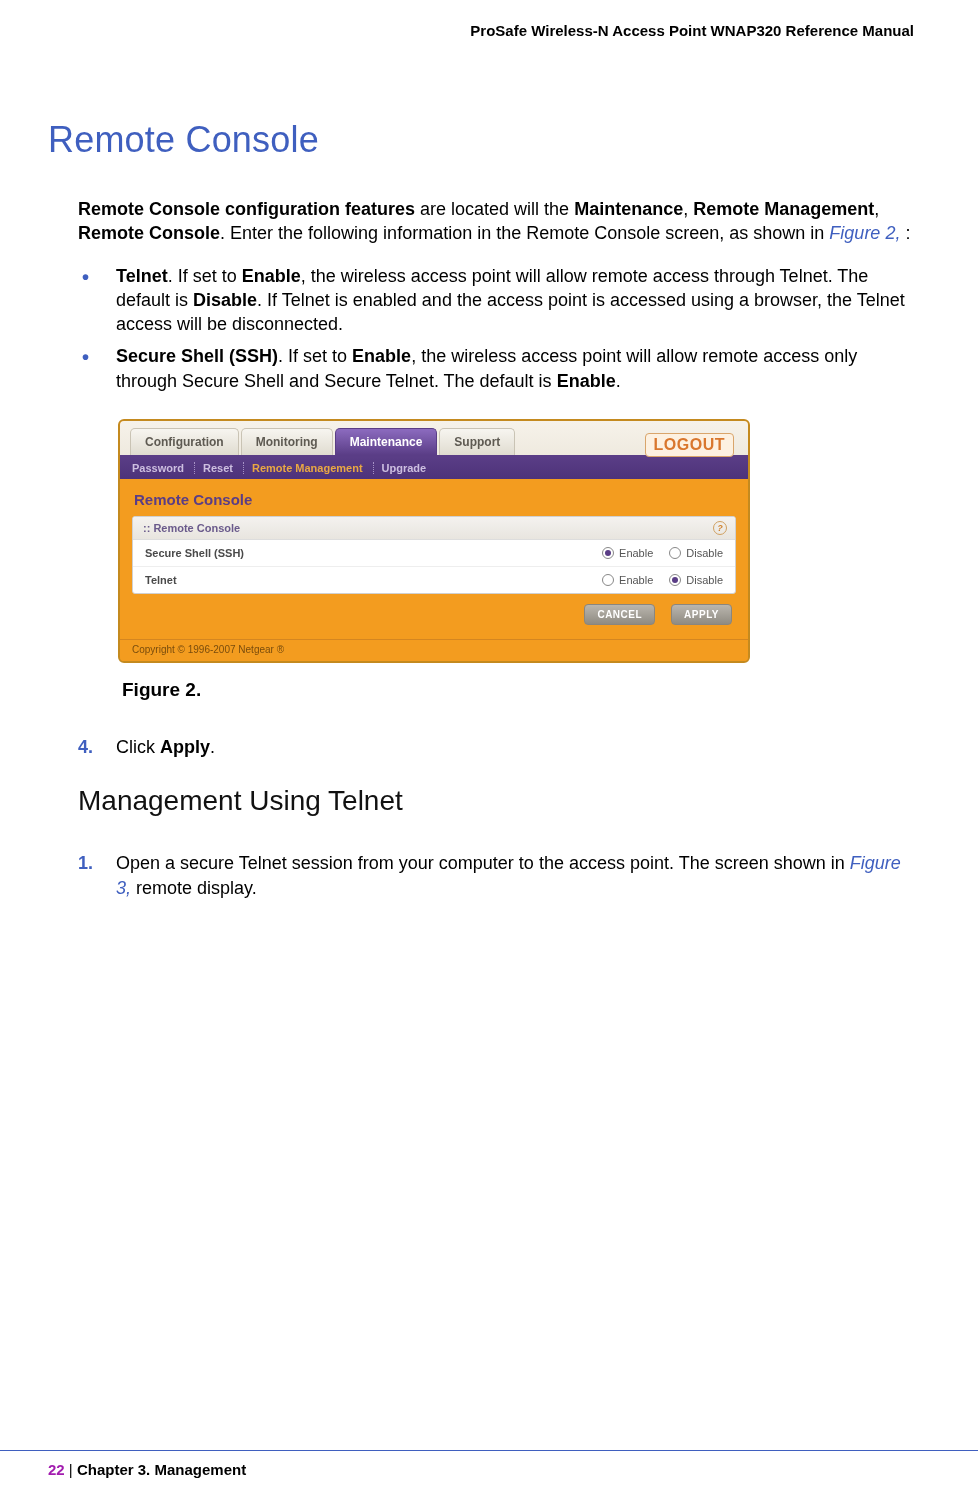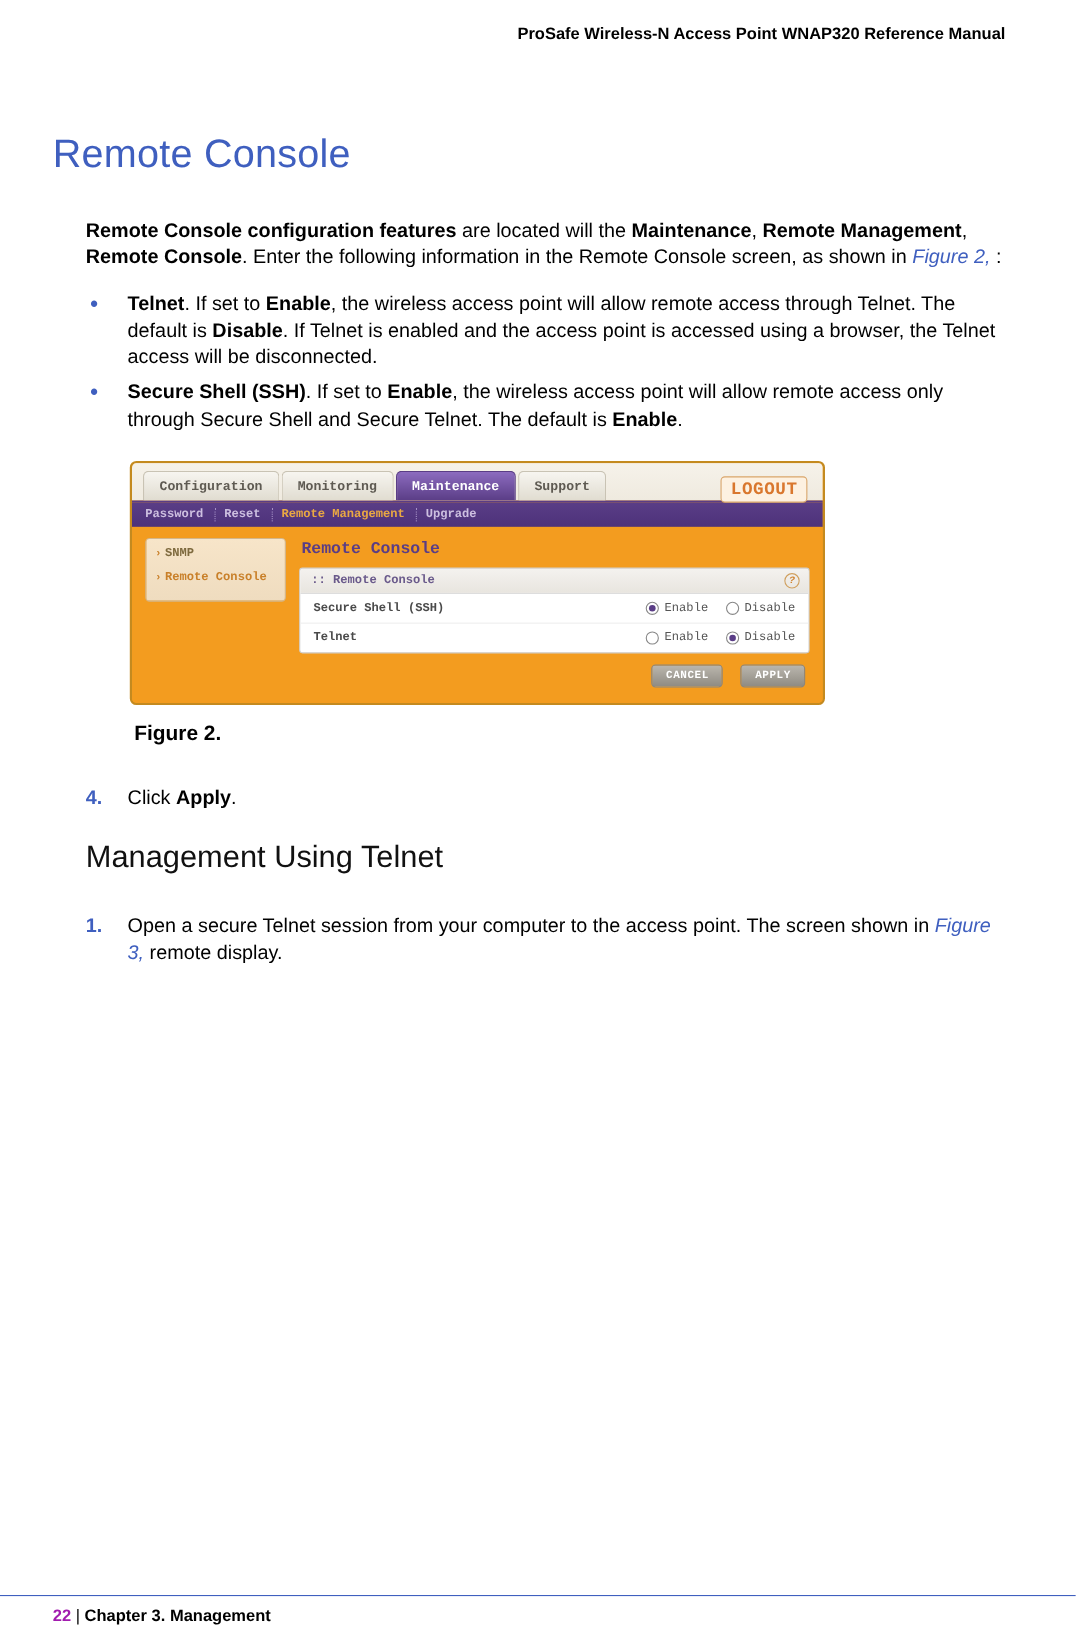--- a/index.html
+++ b/index.html
@@ -52,21 +52,21 @@
       color: #3f5fbf;
       font-weight: bold;
     }
     .figure-wrap { margin: 0 0 18px 70px; }
     .fig {
       width: 632px;
       border: 2px solid #c48a1f;
       border-radius: 6px;
       overflow: hidden;
       background: #f39c1f;
-      font-family: Liberation Mono, monospace;
+      font-family: Liberation Sans, sans-serif;
     }
     .fig-tabs {
       background: linear-gradient(#f6f2ea,#efeadf);
       display: flex;
       align-items: flex-end;
       padding: 7px 10px 0 10px;
       position: relative;
       border-bottom: 2px solid #5a3d86;
     }
     .fig-tab {
@@ -279,24 +279,20 @@
         <div class="fig-tab">Support</div>
         <div class="fig-logout">LOGOUT</div>
       </div>
       <div class="fig-subnav">
         <span>Password</span>
         <span>Reset</span>
         <span class="active">Remote Management</span>
         <span>Upgrade</span>
       </div>
       <div class="fig-body">
-        <div class="fig-side">
-          <div class="fig-side-item"><span class="chev">›</span><span>SNMP</span></div>
-          <div class="fig-side-item active"><span class="chev">›</span><span>Remote Console</span></div>
-        </div>
         <div class="fig-main">
           <div class="fig-title">Remote Console</div>
           <div class="fig-panel">
             <div class="fig-panel-head">
               <span>:: Remote Console</span>
               <span class="help-icon">?</span>
             </div>
             <div class="fig-row">
               <span class="fig-row-label">Secure Shell (SSH)</span>
               <span class="radio-opt">
@@ -319,20 +315,21 @@
                   <span>Disable</span>
                 </span>
             </div>
           </div>
           <div class="fig-btns">
             <div class="fig-btn">CANCEL</div>
             <div class="fig-btn">APPLY</div>
           </div>
         </div>
       </div>
+      <div class="fig-foot">Copyright © 1996-2007 Netgear ®</div>
     </div>
     <div class="fig-caption">Figure 2.</div>
   </div>
 
   <ol class="steps">
     <li class="olist-item">
       <span class="step-num">4.</span>
       <span>Click </span><b>Apply</b><span>.</span>
     </li>
   </ol>

